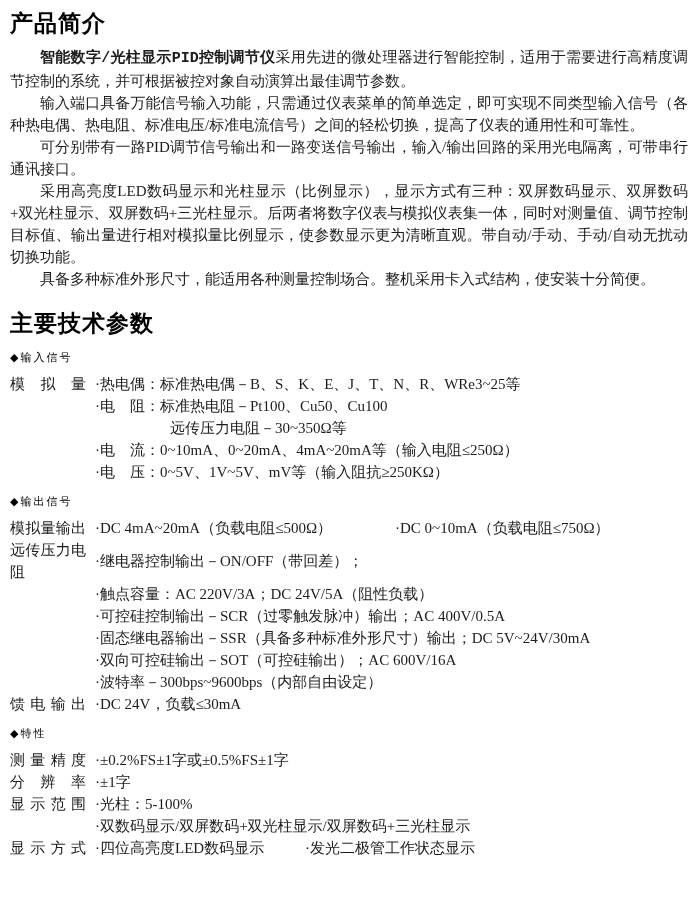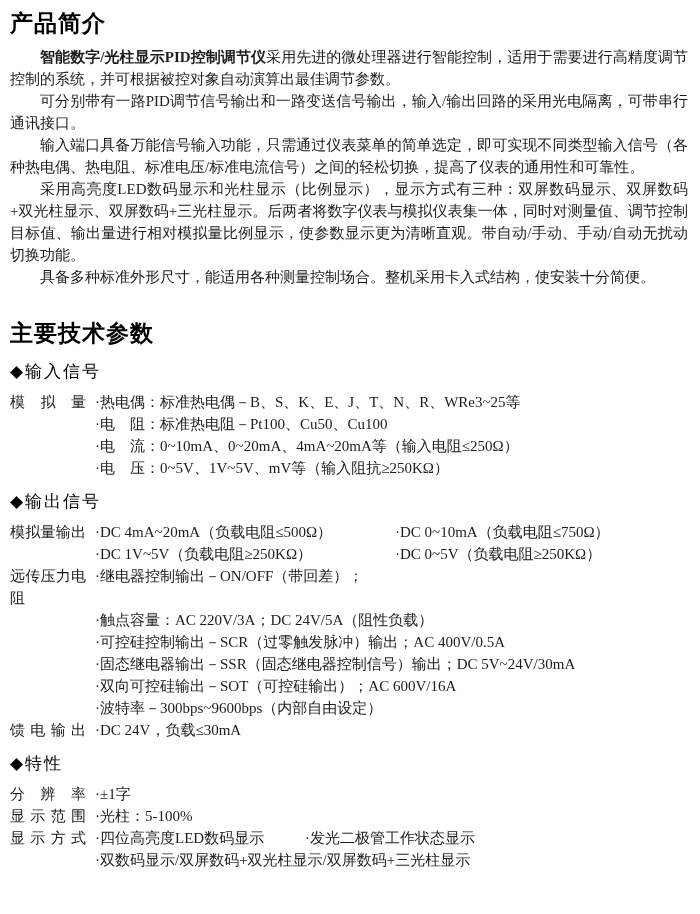--- a/index.html
+++ b/index.html
@@ -8,86 +8,87 @@
     color:#1c1c1c;
     font-family:"Liberation Serif","DejaVu Serif",serif;
   }
   .page{padding:8px 12px 16px 10px;}
 
   .doc-title{
     font-family:"Liberation Sans","DejaVu Sans",sans-serif;
     font-weight:bold;font-size:23px;letter-spacing:1px;
     margin:0 0 7px 0;color:#000;
   }
-  .specs-title{margin-top:30px;margin-bottom:4px;}
+  .specs-title{margin-top:18px;margin-bottom:4px;}
 
   .intro p{
     margin:0;font-size:15px;line-height:22px;
     text-indent:2em;text-align:justify;
   }
   .lead{
-    font-family:Liberation Serif, serif;
+    font-family:Liberation Mono, monospace;
     font-weight:bold;
     margin-top:40px;
   }
 
   .sub-heading{
-    font-size:17px;letter-spacing:2px;color:#000;
+    font-size:11px;letter-spacing:2px;color:#000;
     margin:11px 0 8px 0;
   }
 
   .spec-line{
-    display:flex;align-items:flex-start;
+    display:flex;align-items:center;
     font-size:15px;line-height:22px;white-space:pre-wrap;
   }
   .spec-label{
     flex:0 0 76px;width:76px;margin-right:9px;
     text-align:justify;text-align-last:justify;
   }
   .spec-seg{display:inline-block;}
 </style>
 </head>
 <body>
 
 <div class="page">
 
   <h1 class="doc-title">产品简介</h1>
 
   <div class="intro">
     <p><span class="lead">智能数字/光柱显示PID控制调节仪</span><span>采用先进的微处理器进行智能控制，适用于需要进行高精度调节控制的系统，并可根据被控对象自动演算出最佳调节参数。</span></p>
+    <p>输入端口具备万能信号输入功能，只需通过仪表菜单的简单选定，即可实现不同类型输入信号（各种热电偶、热电阻、标准电压/标准电流信号）之间的轻松切换，提高了仪表的通用性和可靠性。</p>
     <p>可分别带有一路PID调节信号输出和一路变送信号输出，输入/输出回路的采用光电隔离，可带串行通讯接口。</p>
-    <p>输入端口具备万能信号输入功能，只需通过仪表菜单的简单选定，即可实现不同类型输入信号（各种热电偶、热电阻、标准电压/标准电流信号）之间的轻松切换，提高了仪表的通用性和可靠性。</p>
     <p>采用高亮度LED数码显示和光柱显示（比例显示），显示方式有三种：双屏数码显示、双屏数码+双光柱显示、双屏数码+三光柱显示。后两者将数字仪表与模拟仪表集一体，同时对测量值、调节控制目标值、输出量进行相对模拟量比例显示，使参数显示更为清晰直观。带自动/手动、手动/自动无扰动切换功能。</p>
     <p>具备多种标准外形尺寸，能适用各种测量控制场合。整机采用卡入式结构，使安装十分简便。</p>
   </div>
 
   <h1 class="doc-title specs-title">主要技术参数</h1>
 
   <div>
       <div>
         <div class="sub-heading">◆输入信号</div>
         <div class="spec-line"><span class="spec-label">模拟量</span><span class="spec-seg">·热电偶：标准热电偶－B、S、K、E、J、T、N、R、WRe3~25等</span></div>
         <div class="spec-line"><span class="spec-label"></span><span class="spec-seg">·电　阻：标准热电阻－Pt100、Cu50、Cu100</span></div>
+        <div class="spec-line"><span class="spec-label"></span><span class="spec-seg">　　　　　远传压力电阻－30~350Ω等</span></div>
         <div class="spec-line"><span class="spec-label"></span><span class="spec-seg">·电　流：0~10mA、0~20mA、4mA~20mA等（输入电阻≤250Ω）</span></div>
         <div class="spec-line"><span class="spec-label"></span><span class="spec-seg">·电　压：0~5V、1V~5V、mV等（输入阻抗≥250KΩ）</span></div>
       </div>
       <div>
         <div class="sub-heading">◆输出信号</div>
         <div class="spec-line"><span class="spec-label">模拟量输出</span><span class="spec-seg" style="min-width: 300px;">·DC 4mA~20mA（负载电阻≤500Ω）</span><span class="spec-seg">·DC 0~10mA（负载电阻≤750Ω）</span></div>
-        <div class="spec-line"><span class="spec-label"></span><span class="spec-seg" style="min-width: 300px;">·DC 1V~5V（负载电阻≥250KΩ）</span><span class="spec-seg">·DC 0~5V（负载电阻≥250KΩ）</span></div>
         <div class="spec-line"><span class="spec-label">远传压力电阻</span><span class="spec-seg">·继电器控制输出－ON/OFF（带回差）；</span></div>
         <div class="spec-line"><span class="spec-label"></span><span class="spec-seg">·触点容量：AC 220V/3A；DC 24V/5A（阻性负载）</span></div>
         <div class="spec-line"><span class="spec-label"></span><span class="spec-seg">·可控硅控制输出－SCR（过零触发脉冲）输出；AC 400V/0.5A</span></div>
-        <div class="spec-line"><span class="spec-label"></span><span class="spec-seg">·固态继电器输出－SSR（固态继电器控制信号）输出；DC 5V~24V/30mA</span></div>
+        <div class="spec-line"><span class="spec-label"></span><span class="spec-seg">·固态继电器输出－SSR（具备多种标准外形尺寸）输出；DC 5V~24V/30mA</span></div>
         <div class="spec-line"><span class="spec-label"></span><span class="spec-seg">·双向可控硅输出－SOT（可控硅输出）；AC 600V/16A</span></div>
         <div class="spec-line"><span class="spec-label"></span><span class="spec-seg">·波特率－300bps~9600bps（内部自由设定）</span></div>
         <div class="spec-line"><span class="spec-label">馈电输出</span><span class="spec-seg">·DC 24V，负载≤30mA</span></div>
       </div>
       <div>
         <div class="sub-heading">◆特性</div>
+        <div class="spec-line"><span class="spec-label">测量精度</span><span class="spec-seg">·±0.2%FS±1字或±0.5%FS±1字</span></div>
         <div class="spec-line"><span class="spec-label">分辨率</span><span class="spec-seg">·±1字</span></div>
         <div class="spec-line"><span class="spec-label">显示范围</span><span class="spec-seg">·光柱：5-100%</span></div>
+        <div class="spec-line"><span class="spec-label"></span><span class="spec-seg">·双数码显示/双屏数码+双光柱显示/双屏数码+三光柱显示</span></div>
         <div class="spec-line"><span class="spec-label">显示方式</span><span class="spec-seg" style="min-width: 210px;">·四位高亮度LED数码显示</span><span class="spec-seg">·发光二极管工作状态显示</span></div>
-        <div class="spec-line"><span class="spec-label"></span><span class="spec-seg">·双数码显示/双屏数码+双光柱显示/双屏数码+三光柱显示</span></div>
       </div>
     </div>
 
 </div>
 
 </body></html>

